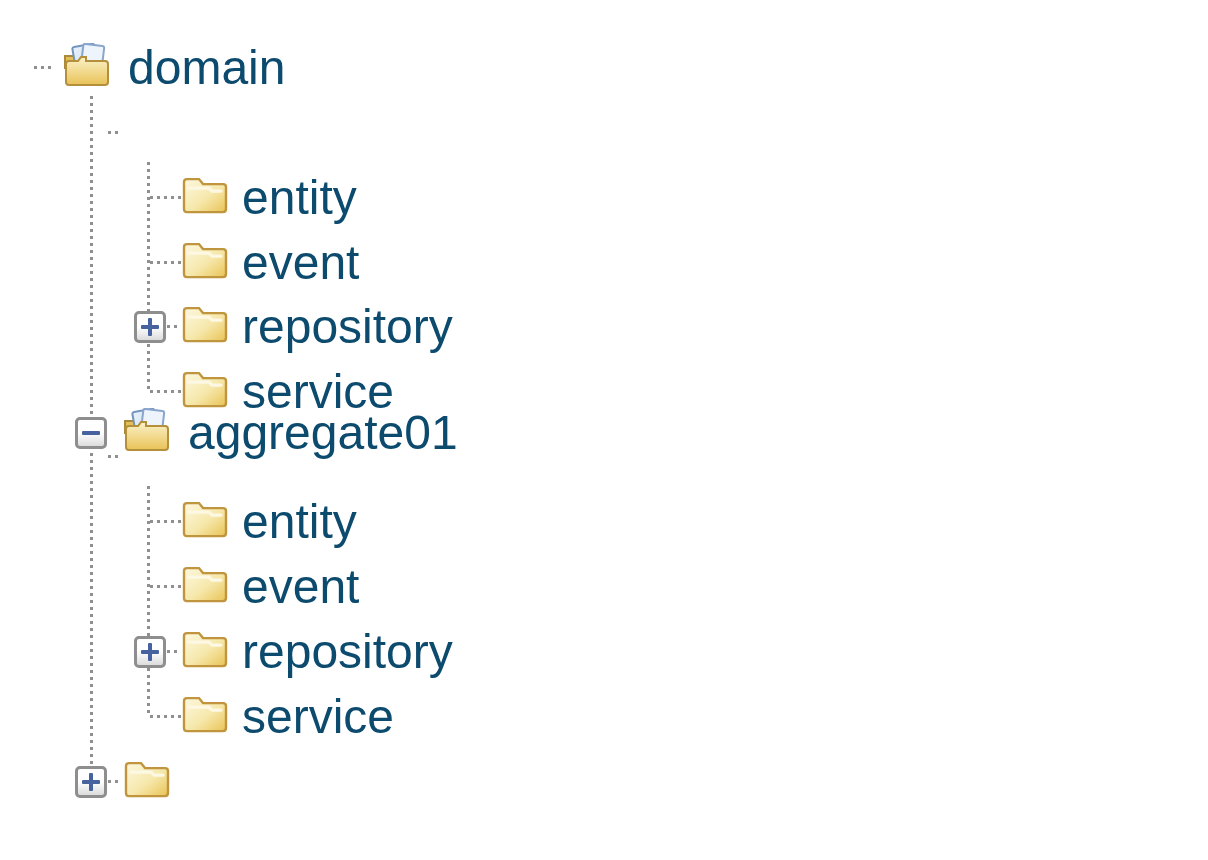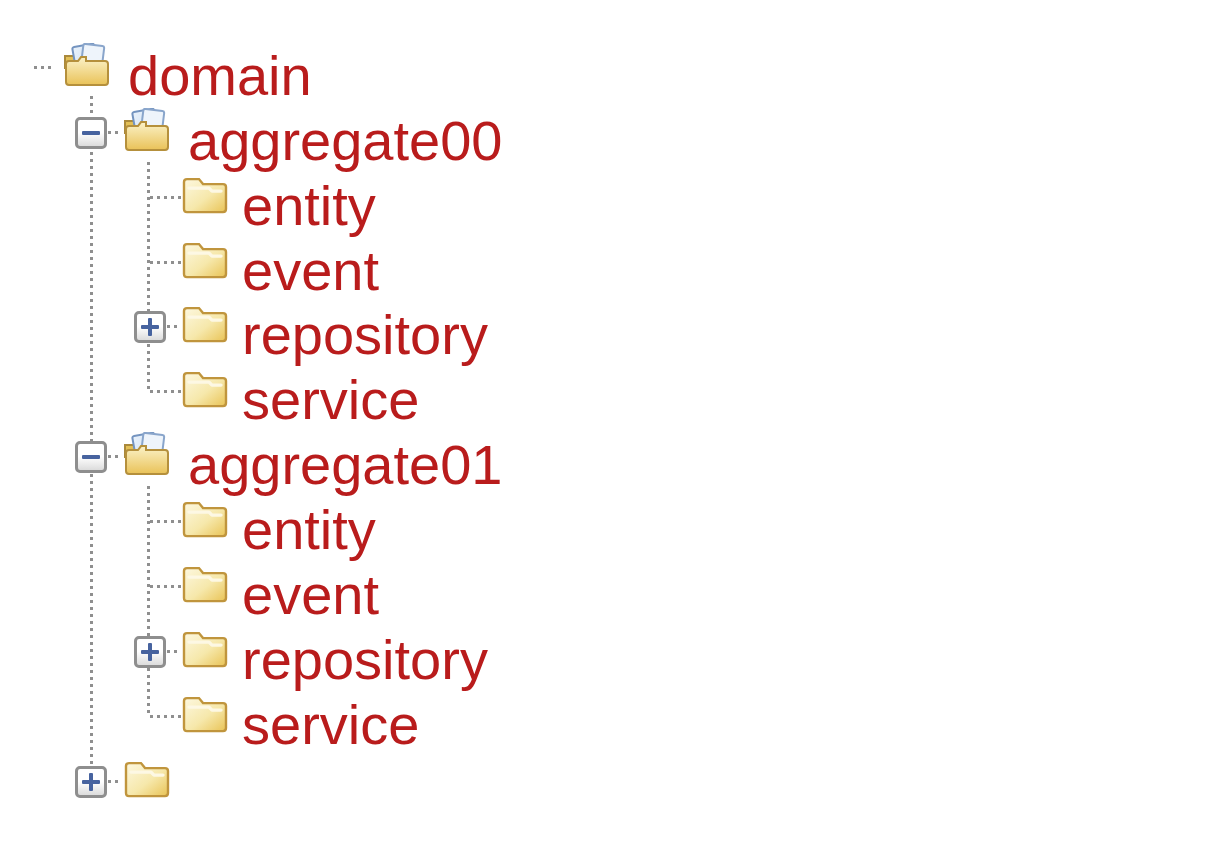--- a/index.html
+++ b/index.html
@@ -26,25 +26,24 @@
   .row{
     position:absolute;
     left:0;
     width:100%;
     height:66px;
   }
   .label{
     position:absolute;
     top:0;
     line-height:66px;
-    font-size:56px;
-    color:#b91c1c;
+    font-size:48px;
+    color:#0c4a6e;
     letter-spacing:0px;
     white-space:nowrap;
-    margin-top:8px;
   }
   .lv0 .label{left:128px;}
   .lv1 .label{left:188px;}
   .lv2 .label{left:242px;text-align:center;}
   
   .toggle{
     position:absolute;
     top:17px;
     width:26px;
     height:26px;
@@ -134,151 +133,133 @@
         </g>
         <g transform="rotate(7 32 14)">
           <rect x="20" y="2" width="21" height="25" rx="2" fill="#eef4fb" stroke="#89a5cb" stroke-width="2"></rect>
         </g>
         <path d="M4,21 q0,-3 3,-3 h9 l3,-4 h5 v4 h19 q3,0 3,3 v18 q0,3 -3,3 h-36 q-3,0 -3,-3 z" fill="url(#gFoldOpen)" stroke="#b5903c" stroke-width="2"></path>
       </svg>
     </span>
     <span class="label">domain</span>
   </div>
 
-  <div class="row lv1" style="top:100px;">
+
+  <div class="row lv2" style="top:165px;">
+    <span class="icon">
+      <svg width="46" height="40" viewBox="0 0 46 40">
+        <path d="M2,7 q0,-3 3,-3 h12 l4,5 h20 q3,0 3,3 v22 q0,3 -3,3 h-36 q-3,0 -3,-3 z" fill="url(#gFoldClosed)" stroke="#c0953d" stroke-width="2.4"></path>
+        <path d="M7,13 h20 l3,3 h9" fill="none" stroke="#fdf8e4" stroke-width="3.4" stroke-linecap="round" stroke-linejoin="round"></path>
+      </svg>
+    </span>
+    <span class="label">entity</span>
+  </div>
+
+  <div class="row lv2" style="top:230px;">
+    <span class="icon">
+      <svg width="46" height="40" viewBox="0 0 46 40">
+        <path d="M2,7 q0,-3 3,-3 h12 l4,5 h20 q3,0 3,3 v22 q0,3 -3,3 h-36 q-3,0 -3,-3 z" fill="url(#gFoldClosed)" stroke="#c0953d" stroke-width="2.4"></path>
+        <path d="M7,13 h20 l3,3 h9" fill="none" stroke="#fdf8e4" stroke-width="3.4" stroke-linecap="round" stroke-linejoin="round"></path>
+      </svg>
+    </span>
+    <span class="label">event</span>
+  </div>
+
+  <div class="row lv2" style="top:294px;">
+    <span class="toggle">
+        <span class="bar-h"></span>
+        <span class="bar-v"></span>
+      </span>
+    <span class="icon">
+      <svg width="46" height="40" viewBox="0 0 46 40">
+        <path d="M2,7 q0,-3 3,-3 h12 l4,5 h20 q3,0 3,3 v22 q0,3 -3,3 h-36 q-3,0 -3,-3 z" fill="url(#gFoldClosed)" stroke="#c0953d" stroke-width="2.4"></path>
+        <path d="M7,13 h20 l3,3 h9" fill="none" stroke="#fdf8e4" stroke-width="3.4" stroke-linecap="round" stroke-linejoin="round"></path>
+      </svg>
+    </span>
+    <span class="label">repository</span>
+  </div>
+
+  <div class="row lv2" style="top:359px;">
+    <span class="icon">
+      <svg width="46" height="40" viewBox="0 0 46 40">
+        <path d="M2,7 q0,-3 3,-3 h12 l4,5 h20 q3,0 3,3 v22 q0,3 -3,3 h-36 q-3,0 -3,-3 z" fill="url(#gFoldClosed)" stroke="#c0953d" stroke-width="2.4"></path>
+        <path d="M7,13 h20 l3,3 h9" fill="none" stroke="#fdf8e4" stroke-width="3.4" stroke-linecap="round" stroke-linejoin="round"></path>
+      </svg>
+    </span>
+    <span class="label">service</span>
+  </div>
+
+  <div class="row lv1" style="top:400px;">
     <span class="toggle">
         <span class="bar-h"></span>
       </span>
     <span class="icon">
       <svg width="50" height="44" viewBox="0 0 50 44">
         <path d="M3,13 h11 l3,4 h9 v8 h-23 z" fill="#e3c057" stroke="#aa893b" stroke-width="2"></path>
         <g transform="rotate(-10 24 14)">
           <rect x="12" y="2" width="22" height="26" rx="2" fill="url(#gPaper)" stroke="#7494c0" stroke-width="2"></rect>
         </g>
         <g transform="rotate(7 32 14)">
           <rect x="20" y="2" width="21" height="25" rx="2" fill="#eef4fb" stroke="#89a5cb" stroke-width="2"></rect>
         </g>
         <path d="M4,21 q0,-3 3,-3 h9 l3,-4 h5 v4 h19 q3,0 3,3 v18 q0,3 -3,3 h-36 q-3,0 -3,-3 z" fill="url(#gFoldOpen)" stroke="#b5903c" stroke-width="2"></path>
       </svg>
     </span>
-    <span class="label">aggregate00</span>
-  </div>
-
-  <div class="row lv2" style="top:165px;">
+    <span class="label">aggregate01</span>
+  </div>
+
+  <div class="row lv2" style="top:489px;">
     <span class="icon">
       <svg width="46" height="40" viewBox="0 0 46 40">
         <path d="M2,7 q0,-3 3,-3 h12 l4,5 h20 q3,0 3,3 v22 q0,3 -3,3 h-36 q-3,0 -3,-3 z" fill="url(#gFoldClosed)" stroke="#c0953d" stroke-width="2.4"></path>
         <path d="M7,13 h20 l3,3 h9" fill="none" stroke="#fdf8e4" stroke-width="3.4" stroke-linecap="round" stroke-linejoin="round"></path>
       </svg>
     </span>
     <span class="label">entity</span>
   </div>
 
-  <div class="row lv2" style="top:230px;">
+  <div class="row lv2" style="top:554px;">
     <span class="icon">
       <svg width="46" height="40" viewBox="0 0 46 40">
         <path d="M2,7 q0,-3 3,-3 h12 l4,5 h20 q3,0 3,3 v22 q0,3 -3,3 h-36 q-3,0 -3,-3 z" fill="url(#gFoldClosed)" stroke="#c0953d" stroke-width="2.4"></path>
         <path d="M7,13 h20 l3,3 h9" fill="none" stroke="#fdf8e4" stroke-width="3.4" stroke-linecap="round" stroke-linejoin="round"></path>
       </svg>
     </span>
     <span class="label">event</span>
   </div>
 
-  <div class="row lv2" style="top:294px;">
+  <div class="row lv2" style="top:619px;">
     <span class="toggle">
         <span class="bar-h"></span>
         <span class="bar-v"></span>
       </span>
     <span class="icon">
       <svg width="46" height="40" viewBox="0 0 46 40">
         <path d="M2,7 q0,-3 3,-3 h12 l4,5 h20 q3,0 3,3 v22 q0,3 -3,3 h-36 q-3,0 -3,-3 z" fill="url(#gFoldClosed)" stroke="#c0953d" stroke-width="2.4"></path>
         <path d="M7,13 h20 l3,3 h9" fill="none" stroke="#fdf8e4" stroke-width="3.4" stroke-linecap="round" stroke-linejoin="round"></path>
       </svg>
     </span>
     <span class="label">repository</span>
   </div>
 
-  <div class="row lv2" style="top:359px;">
+  <div class="row lv2" style="top:684px;">
     <span class="icon">
       <svg width="46" height="40" viewBox="0 0 46 40">
         <path d="M2,7 q0,-3 3,-3 h12 l4,5 h20 q3,0 3,3 v22 q0,3 -3,3 h-36 q-3,0 -3,-3 z" fill="url(#gFoldClosed)" stroke="#c0953d" stroke-width="2.4"></path>
         <path d="M7,13 h20 l3,3 h9" fill="none" stroke="#fdf8e4" stroke-width="3.4" stroke-linecap="round" stroke-linejoin="round"></path>
       </svg>
     </span>
     <span class="label">service</span>
   </div>
 
-  <div class="row lv1" style="top:424px;">
-    <span class="toggle">
-        <span class="bar-h"></span>
-      </span>
-    <span class="icon">
-      <svg width="50" height="44" viewBox="0 0 50 44">
-        <path d="M3,13 h11 l3,4 h9 v8 h-23 z" fill="#e3c057" stroke="#aa893b" stroke-width="2"></path>
-        <g transform="rotate(-10 24 14)">
-          <rect x="12" y="2" width="22" height="26" rx="2" fill="url(#gPaper)" stroke="#7494c0" stroke-width="2"></rect>
-        </g>
-        <g transform="rotate(7 32 14)">
-          <rect x="20" y="2" width="21" height="25" rx="2" fill="#eef4fb" stroke="#89a5cb" stroke-width="2"></rect>
-        </g>
-        <path d="M4,21 q0,-3 3,-3 h9 l3,-4 h5 v4 h19 q3,0 3,3 v18 q0,3 -3,3 h-36 q-3,0 -3,-3 z" fill="url(#gFoldOpen)" stroke="#b5903c" stroke-width="2"></path>
-      </svg>
-    </span>
-    <span class="label">aggregate01</span>
-  </div>
-
-  <div class="row lv2" style="top:489px;">
-    <span class="icon">
-      <svg width="46" height="40" viewBox="0 0 46 40">
-        <path d="M2,7 q0,-3 3,-3 h12 l4,5 h20 q3,0 3,3 v22 q0,3 -3,3 h-36 q-3,0 -3,-3 z" fill="url(#gFoldClosed)" stroke="#c0953d" stroke-width="2.4"></path>
-        <path d="M7,13 h20 l3,3 h9" fill="none" stroke="#fdf8e4" stroke-width="3.4" stroke-linecap="round" stroke-linejoin="round"></path>
-      </svg>
-    </span>
-    <span class="label">entity</span>
-  </div>
-
-  <div class="row lv2" style="top:554px;">
-    <span class="icon">
-      <svg width="46" height="40" viewBox="0 0 46 40">
-        <path d="M2,7 q0,-3 3,-3 h12 l4,5 h20 q3,0 3,3 v22 q0,3 -3,3 h-36 q-3,0 -3,-3 z" fill="url(#gFoldClosed)" stroke="#c0953d" stroke-width="2.4"></path>
-        <path d="M7,13 h20 l3,3 h9" fill="none" stroke="#fdf8e4" stroke-width="3.4" stroke-linecap="round" stroke-linejoin="round"></path>
-      </svg>
-    </span>
-    <span class="label">event</span>
-  </div>
-
-  <div class="row lv2" style="top:619px;">
+  <div class="row lv1" style="top:749px;">
     <span class="toggle">
         <span class="bar-h"></span>
         <span class="bar-v"></span>
       </span>
-    <span class="icon">
-      <svg width="46" height="40" viewBox="0 0 46 40">
-        <path d="M2,7 q0,-3 3,-3 h12 l4,5 h20 q3,0 3,3 v22 q0,3 -3,3 h-36 q-3,0 -3,-3 z" fill="url(#gFoldClosed)" stroke="#c0953d" stroke-width="2.4"></path>
-        <path d="M7,13 h20 l3,3 h9" fill="none" stroke="#fdf8e4" stroke-width="3.4" stroke-linecap="round" stroke-linejoin="round"></path>
-      </svg>
-    </span>
-    <span class="label">repository</span>
-  </div>
-
-  <div class="row lv2" style="top:684px;">
-    <span class="icon">
-      <svg width="46" height="40" viewBox="0 0 46 40">
-        <path d="M2,7 q0,-3 3,-3 h12 l4,5 h20 q3,0 3,3 v22 q0,3 -3,3 h-36 q-3,0 -3,-3 z" fill="url(#gFoldClosed)" stroke="#c0953d" stroke-width="2.4"></path>
-        <path d="M7,13 h20 l3,3 h9" fill="none" stroke="#fdf8e4" stroke-width="3.4" stroke-linecap="round" stroke-linejoin="round"></path>
-      </svg>
-    </span>
-    <span class="label">service</span>
-  </div>
-
-  <div class="row lv1" style="top:749px;">
-    <span class="toggle">
-        <span class="bar-h"></span>
-        <span class="bar-v"></span>
-      </span>
     <span class="icon closed">
       <svg width="46" height="40" viewBox="0 0 46 40">
         <path d="M2,7 q0,-3 3,-3 h12 l4,5 h20 q3,0 3,3 v22 q0,3 -3,3 h-36 q-3,0 -3,-3 z" fill="url(#gFoldClosed)" stroke="#c0953d" stroke-width="2.4"></path>
         <path d="M7,13 h20 l3,3 h9" fill="none" stroke="#fdf8e4" stroke-width="3.4" stroke-linecap="round" stroke-linejoin="round"></path>
       </svg>
     </span>
   </div>
 
 </div>
 

